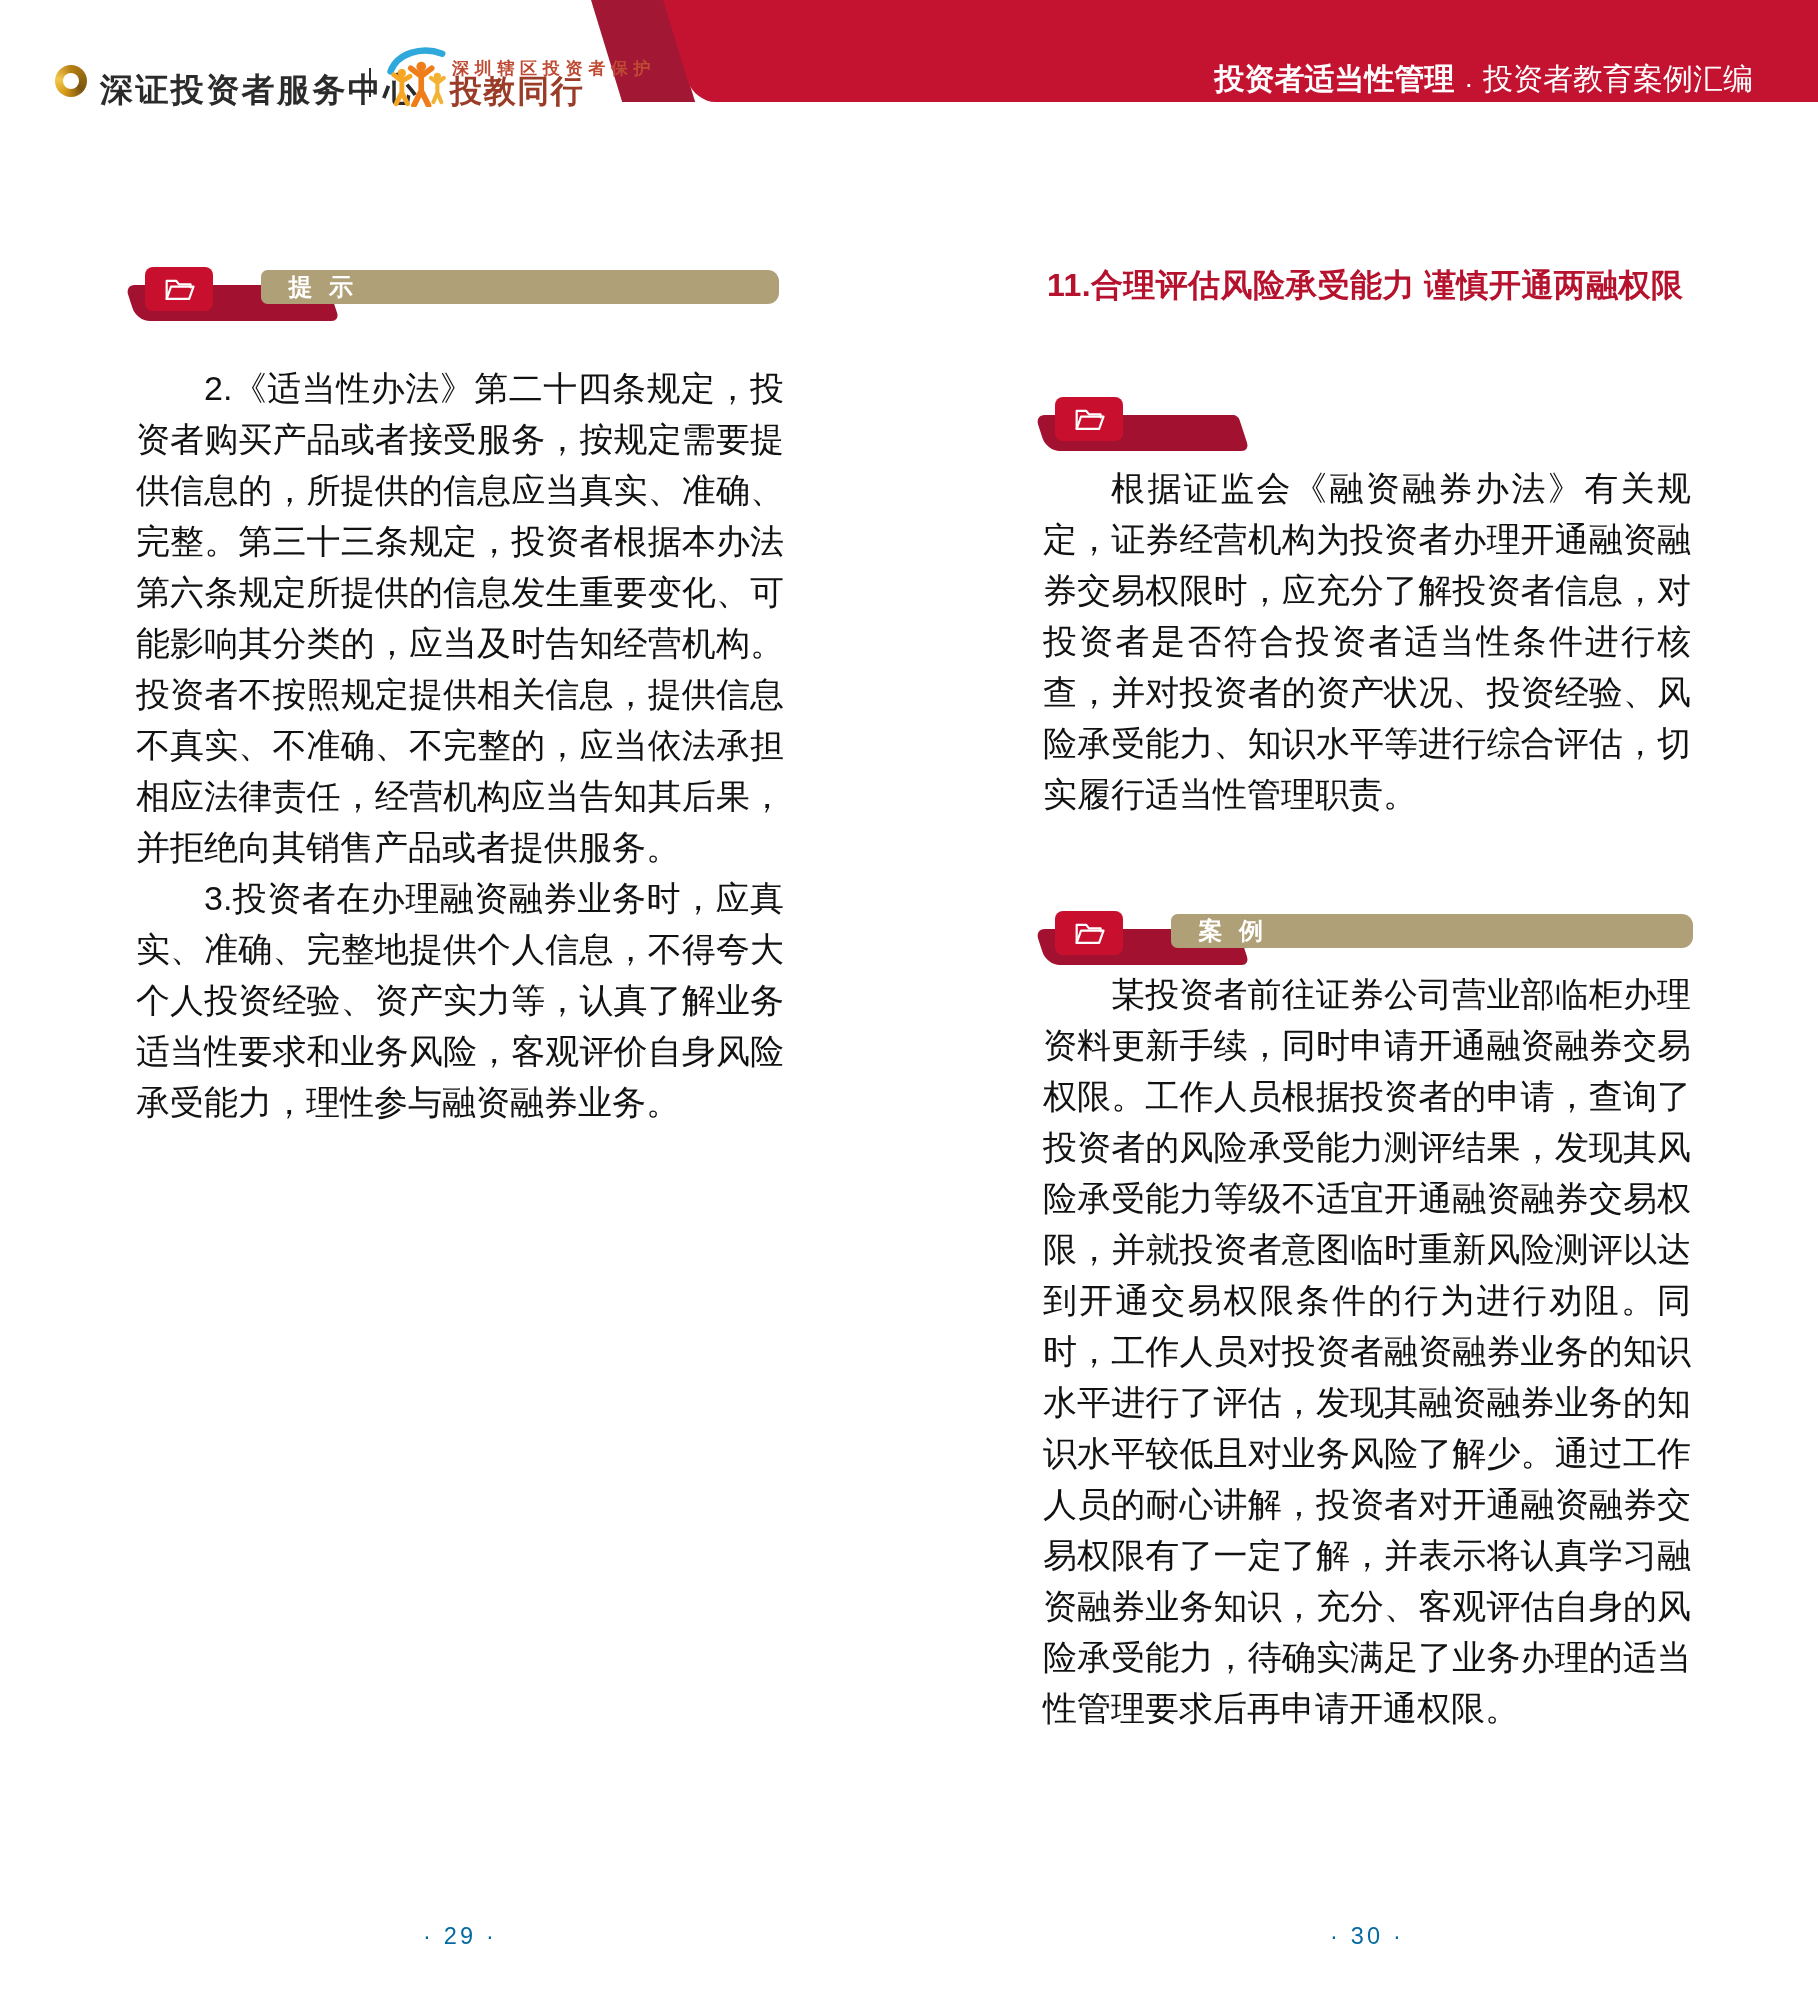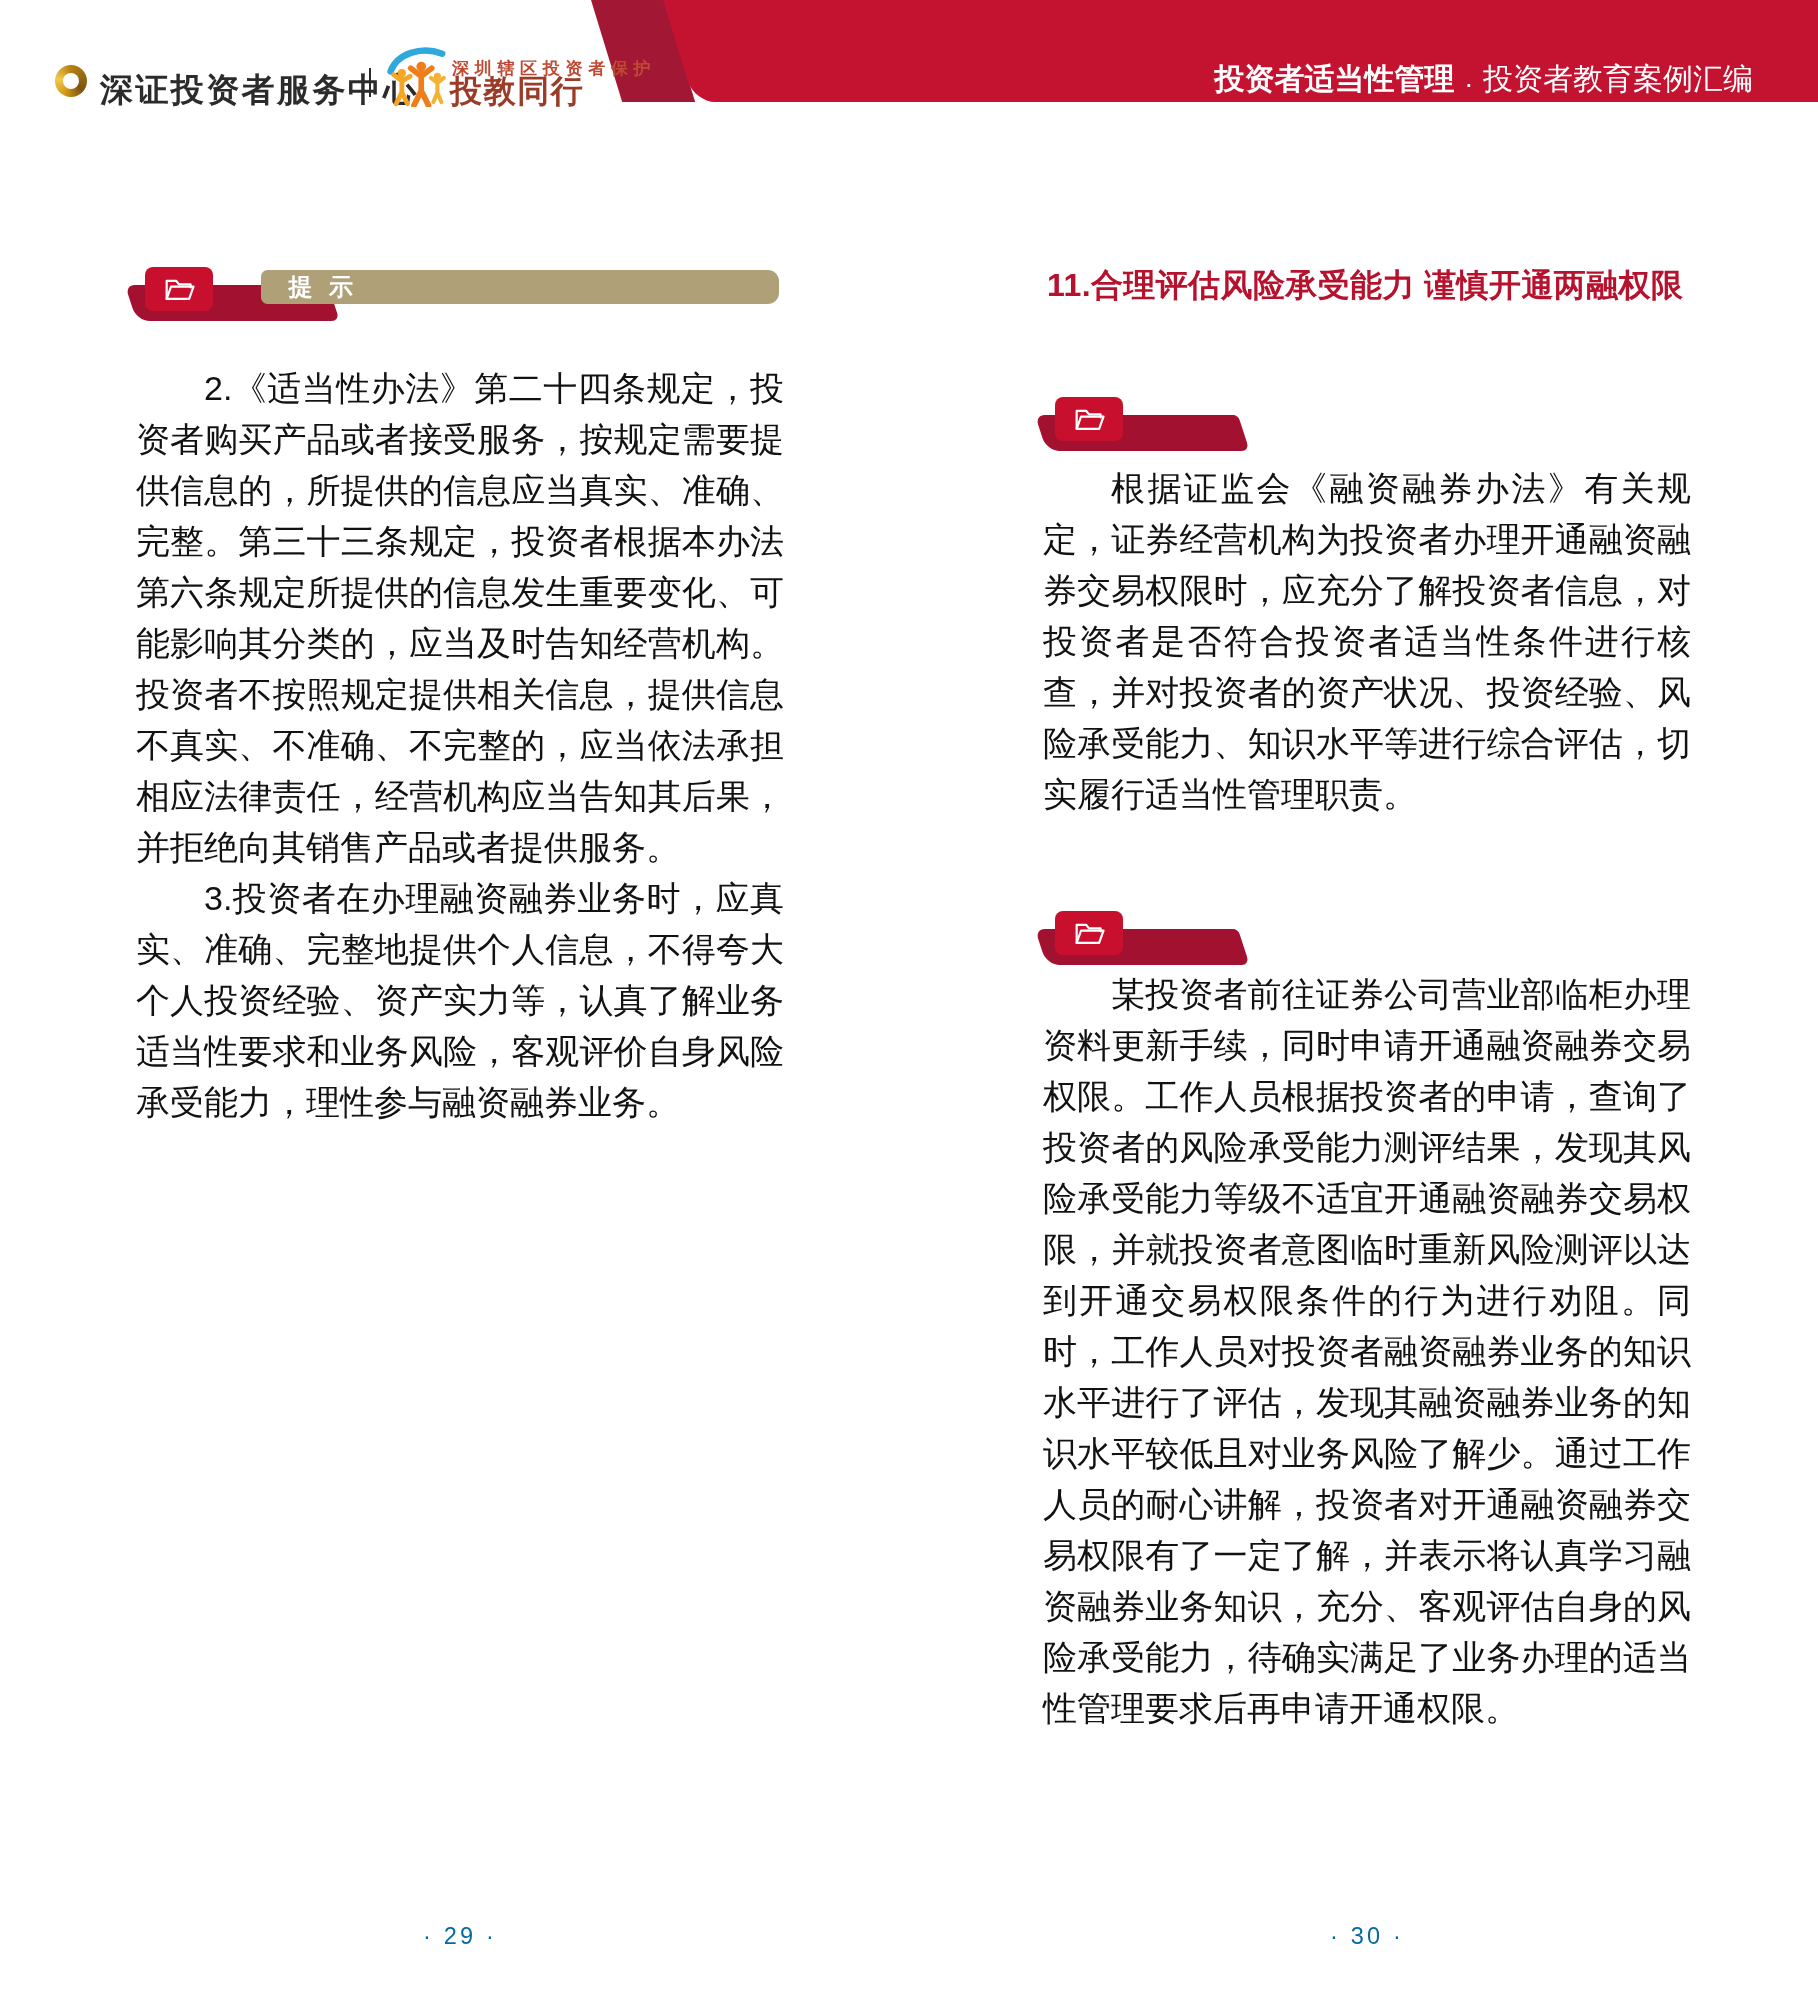--- a/index.html
+++ b/index.html
@@ -160,20 +160,23 @@
       </svg>
     </div>
   </div>
 
   <div class="body-block" style="left:1043px;top:463px;">
     <p>根据证监会《融资融券办法》有关规定，证券经营机构为投资者办理开通融资融券交易权限时，应充分了解投资者信息，对投资者是否符合投资者适当性条件进行核查，并对投资者的资产状况、投资经验、风险承受能力、知识水平等进行综合评估，切实履行适当性管理职责。</p>
   </div>
 
   <div class="sec-header" style="left:1045px;top:911px;width:648px;">
     <div class="ribbon"></div>
+    <div class="bar">
+      <span class="bar-label">案 例</span>
+    </div>
     <div class="tab">
       <svg class="folder" viewBox="0 0 46 40">
         <path d="M6 33 V8 h13 l4 5 h16 v4"></path>
         <path d="M6 33 L12 16 h31 L37 33 Z"></path>
       </svg>
     </div>
   </div>
 
   <div class="body-block" style="left:1043px;top:969px;">
     <p>某投资者前往证券公司营业部临柜办理资料更新手续，同时申请开通融资融券交易权限。工作人员根据投资者的申请，查询了投资者的风险承受能力测评结果，发现其风险承受能力等级不适宜开通融资融券交易权限，并就投资者意图临时重新风险测评以达到开通交易权限条件的行为进行劝阻。同时，工作人员对投资者融资融券业务的知识水平进行了评估，发现其融资融券业务的知识水平较低且对业务风险了解少。通过工作人员的耐心讲解，投资者对开通融资融券交易权限有了一定了解，并表示将认真学习融资融券业务知识，充分、客观评估自身的风险承受能力，待确实满足了业务办理的适当性管理要求后再申请开通权限。</p>

